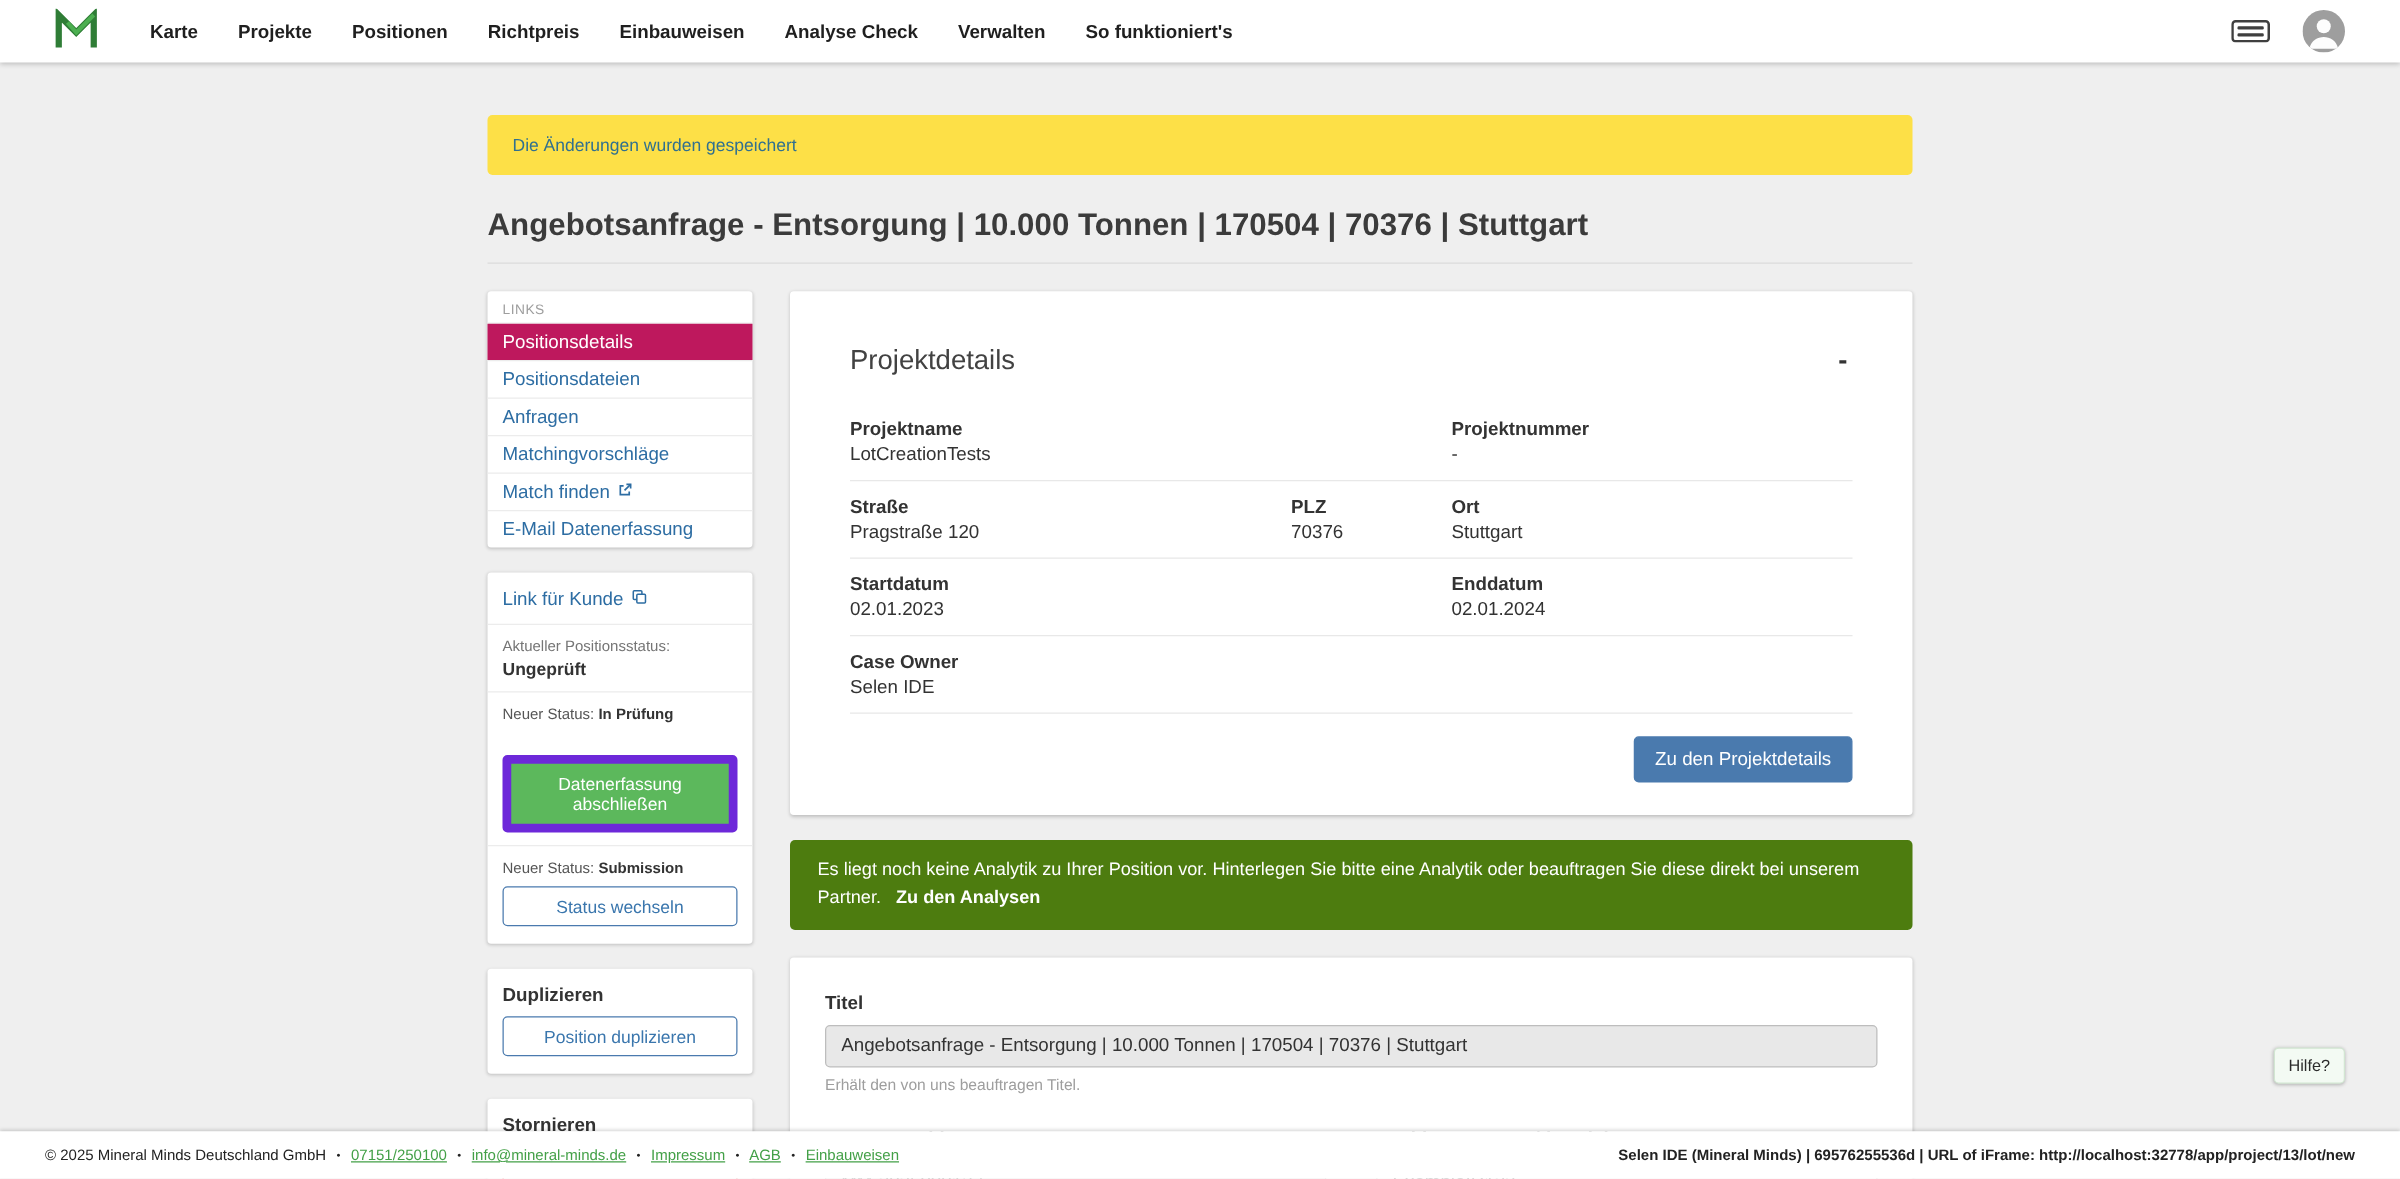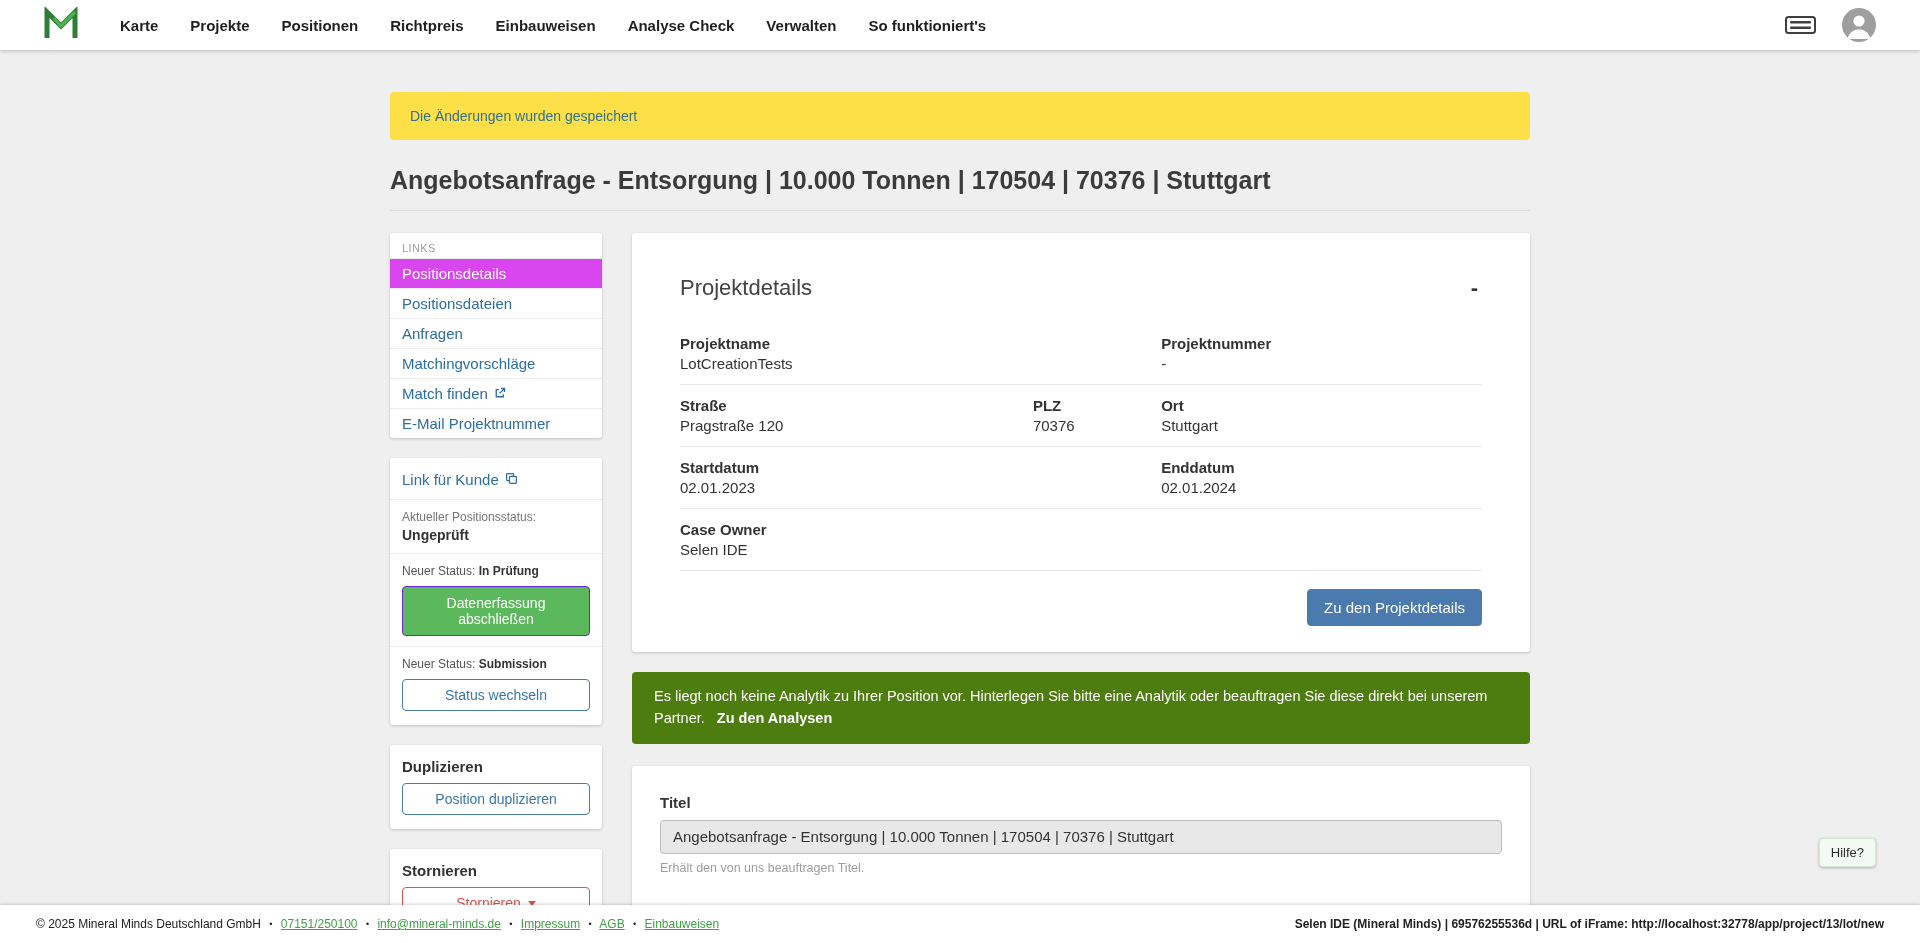--- a/index.html
+++ b/index.html
@@ -51,37 +51,37 @@
   .links-header {
     padding: 9px 12px 4px; font-size: 11px; color: #9e9e9e; letter-spacing: .4px;
   }
   .links-list { list-style: none; margin: 0; padding: 0; }
   .links-list li { border-top: 1px solid #ececec; }
   .links-list a {
     display: flex; align-items: center; gap: 6px;
     padding: 6px 12px; font-size: 15px;
     color: #2d6da3; text-decoration: none;
   }
-  .links-list li.active a { background: #d946ef; color: #fff; }
+  .links-list li.active a { background: #be185d; color: #fff; }
 
   .status-card { padding: 13px 12px 14px; }
   .cust-link {
     display: inline-flex; align-items: center; gap: 6px;
     color: #2d6da3; font-size: 15px; text-decoration: none;
   }
   .divider { border-bottom: 1px solid #ececec; margin: 10px -12px; }
   .muted-label { font-size: 12px; color: #757575; }
   .status-value { font-size: 14px; font-weight: 700; color: #333; margin-top: 3px; }
   .new-status { font-size: 12px; color: #555; }
   .new-status b { color: #333; }
   .btn { cursor: pointer; border-radius: 4px; font-family: inherit; }
   .btn-block { display: block; width: 100%; }
   .btn-success {
-    background: #5cb85c; color: #fff; border: 1px solid #6d28d9;
-    padding: 8px 16px; font-size: 14px; margin-top: 8px;
+    background: #5cb85c; color: #fff; border: 7px solid #6d28d9;
+    padding: 8px 0; font-size: 14px; margin-top: 26px;
   }
   .btn-outline-blue {
     background: #fff; color: #3a76ad; border: 1px solid #4a7aae;
     padding: 7px 10px; font-size: 14px; margin-top: 8px;
   }
   .btn-outline-red {
     background: #fff; color: #d9534f; border: 1px solid #d9534f;
     padding: 7px 10px; font-size: 14px; margin-top: 8px;
   }
   .side-section { padding: 13px 12px 14px; }
@@ -235,21 +235,21 @@
               <span>
                 <svg width="12" height="12" viewBox="0 0 16 16" fill="none" stroke="currentColor" stroke-width="1.8">
                   <path d="M6.5 3.5H3v9.5h9.5V9.5"></path>
                     <path d="M9.5 2H14v4.5"></path>
                     <path d="M14 2L7.5 8.5"></path>
                 </svg>
               </span>
             </a>
           </li>
           <li>
-            <a href="#">E-Mail Projektnummer</a>
+            <a href="#">E-Mail Datenerfassung</a>
           </li>
         </ul>
       </div>
 
       <div class="card status-card">
         <a href="#" class="cust-link">
           <span>Link für Kunde</span>
           <span>
             <svg width="13" height="13" viewBox="0 0 16 16" fill="none" stroke="currentColor" stroke-width="1.5">
               <rect x="5.5" y="5.5" width="8.5" height="8.5" rx="1"></rect>

